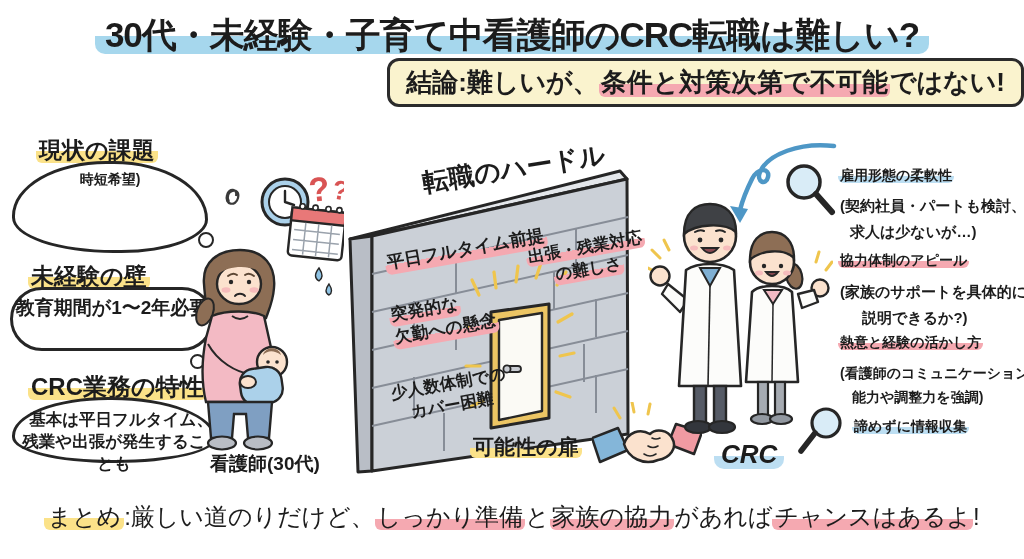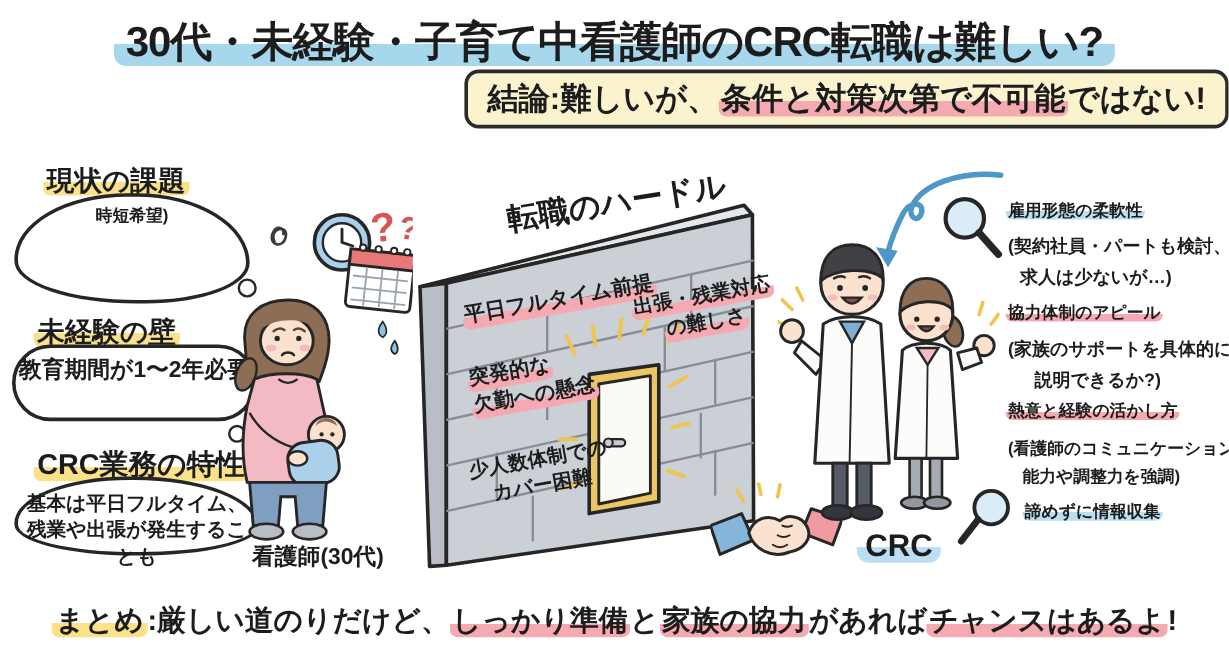--- a/index.html
+++ b/index.html
@@ -21,21 +21,21 @@
   .bubble{position:absolute;background:#fff;border:3px solid #262626;text-align:center;box-sizing:border-box;}
   .bubble .main{font-weight:900;}
   .bubble .sub{font-weight:700;line-height:1.25;}
   .dot{position:absolute;background:#fff;border:2.5px solid #262626;border-radius:50%;}
   
   .wtext{position:absolute;font-weight:900;transform:rotate(-10deg);transform-origin:left top;white-space:nowrap;line-height:1.35;}
   .wtext .ln{display:inline-block;}
   
   .r-title{position:absolute;font-size:14px;font-weight:700;white-space:nowrap;}
   .r-sub{position:absolute;font-size:15px;font-weight:700;line-height:1.72;white-space:nowrap;}
-  .summary{left:0;right:0;top:501px;text-align:center;font-size:24px;font-weight:700;white-space:nowrap;}
+  .summary{left:0;right:0;top:501px;text-align:center;font-size:24px;font-weight:400;white-space:nowrap;}
   .label{font-weight:800;white-space:nowrap;}
   
   .s-ink{stroke:var(--ink);} .s-seam{stroke:var(--wall_seam);} .s-spark{stroke:var(--sparkle);stroke-linecap:round;}
   .s-arrow{stroke:var(--arrow_blue);stroke-linecap:round;} .f-arrow{fill:var(--arrow_blue);}
   .f-skin{fill:var(--skin);} .f-hairb{fill:var(--hair_brown);} .f-haird{fill:var(--hair_dark);}
   .f-pink{fill:var(--shirt_pink);} .f-blueshirt{fill:var(--shirt_blue);} .f-baby{fill:var(--baby_blue);}
   .f-jeans{fill:var(--jeans);} .f-coat{fill:var(--coat);} .f-pdark{fill:var(--pants_dark);} .f-pgray{fill:var(--pants_gray);}
   .f-wfront{fill:var(--wall_front);} .f-wtop{fill:var(--wall_top);} .f-wside{fill:var(--wall_side);}
   .f-dframe{fill:var(--door_frame);} .f-dpanel{fill:var(--door_panel);}
   .f-white{fill:#fff;} .f-lens{fill:#D9ECF7;} .f-red{fill:#E87878;}
@@ -61,21 +61,21 @@
     <div class="sub" style="font-size:14px;">時短希望)</div>
   </div>
 
   <div class="abs gh" style="left:28px;top:261px;"><span class="hl-yellow">未経験の壁</span></div>
   <div class="bubble" style="left:10px;top:287px;width:204px;height:64px;border-radius:32px;padding-top:5px;">
     <div class="main" style="font-size:19px;">教育期間が1〜2年必要</div>
   </div>
 
   <div class="abs gh" style="left:28px;top:371px;font-size:24px;"><span class="hl-yellow">CRC業務の特性</span></div>
   <div class="bubble" style="left:12px;top:397px;width:204px;height:66px;border-radius:48% 52% 50% 50%/60% 64% 38% 40%;padding-top:9px;">
-    <div class="main" style="font-size:16.5px;">基本は平日フルタイム、</div>
+    <div class="main" style="font-size:16.5px;text-align:right;">基本は平日フルタイム、</div>
     <div class="main" style="font-size:16.5px;">残業や出張が発生することも</div>
   </div>
 
   <div class="dot" style="left:198px;top:232px;width:12px;height:12px;"></div>
   <div class="dot" style="left:207px;top:264px;width:8px;height:8px;"></div>
   <div class="dot" style="left:190px;top:354px;width:11px;height:11px;"></div>
   <div class="dot" style="left:203px;top:373px;width:7px;height:7px;"></div>
 
   <svg class="abs" style="left:184px;top:166px;" width="160" height="310" viewBox="0 0 160 310">
     <g>
@@ -186,20 +186,23 @@
     <span class="ln hl-pink">の難しさ</span>
   </div>
   <div class="wtext" style="left:387px;top:305px;font-size:17px;">
     <span class="ln hl-pink">突発的な</span><br>
     <span class="ln hl-pink">欠勤への懸念</span>
   </div>
   <div class="wtext" style="left:389px;top:382px;font-size:16.5px;text-align:center;">
     <span class="ln">少人数体制での</span><br>
     <span class="ln">カバー困難</span>
   </div>
+  <div class="abs label" style="left:470px;top:433px;font-size:21px;">
+    <span class="hl-yellow">可能性の扉</span>
+  </div>
 
   <svg class="abs" style="left:592px;top:402px;" width="110" height="80" viewBox="0 0 110 80">
     <g class="s-spark" stroke-width="3" fill="none">
         <path d="M28,16 L22,6"></path>
         <path d="M42,10 L40,0"></path>
         <path d="M56,12 L58,2"></path>
       </g>
     <path d="M0,36 L26,26 L36,48 L8,60 Z" class="f-slblue s-ink" stroke-width="2.5" stroke-linejoin="round"></path>
     <path d="M110,30 L84,22 L76,42 L102,52 Z" class="f-slpink s-ink" stroke-width="2.5" stroke-linejoin="round"></path>
     <path d="M32,42 C36,30 48,26 58,32 C64,26 76,28 80,36 C86,46 78,56 66,58 C52,64 36,56 32,42 Z" class="f-skin s-ink" stroke-width="2.5" stroke-linejoin="round"></path>
@@ -247,21 +250,21 @@
       <path d="M104,94 C112,86 136,86 144,94 L150,184 L98,184 Z" class="f-coat s-ink" stroke-width="2.6" stroke-linejoin="round"></path>
       <path d="M116,92 L134,92 L125,106 Z" class="f-pink s-ink" stroke-width="2"></path>
       <path d="M125,106 L124,184" class="s-ink" stroke-width="1.5" fill="none"></path>
       <rect x="110" y="184" width="10" height="34" class="f-pgray s-ink" stroke-width="2.2"></rect>
       <rect x="127" y="184" width="10" height="34" class="f-pgray s-ink" stroke-width="2.2"></rect>
       <ellipse cx="114" cy="221" rx="11" ry="5" class="f-flat s-ink" stroke-width="2.2"></ellipse>
       <ellipse cx="133" cy="221" rx="11" ry="5" class="f-flat s-ink" stroke-width="2.2"></ellipse>
     </g>
   </svg>
   <div class="abs label" style="left:714px;top:439px;font-size:26px;">
-    <span class="hl-blue" style="border-radius:10px;padding:0 7px;">CRC</span>
+    <span class="hl-blue" style="border-radius:10px;padding:0 7px;font-style:italic;">CRC</span>
   </div>
 
   <svg class="abs" style="left:700px;top:126px;" width="140" height="104" viewBox="0 0 140 104">
     <path d="M134,20 C100,16 68,28 60,46 C56,56 66,60 68,51 C70,42 58,41 52,53 C46,65 42,76 40,84" class="s-arrow" stroke-width="4.5" fill="none"></path>
     <polygon points="40,97 30,80 48,83" class="f-arrow"></polygon>
   </svg>
 
   <svg class="abs" style="left:780px;top:160px;" width="60" height="60" viewBox="0 0 60 60">
     <circle cx="24" cy="22" r="16" class="f-lens s-ink" stroke-width="3.5"></circle>
     <path d="M36,34 L52,52" class="s-ink" stroke-width="6" stroke-linecap="round"></path>

